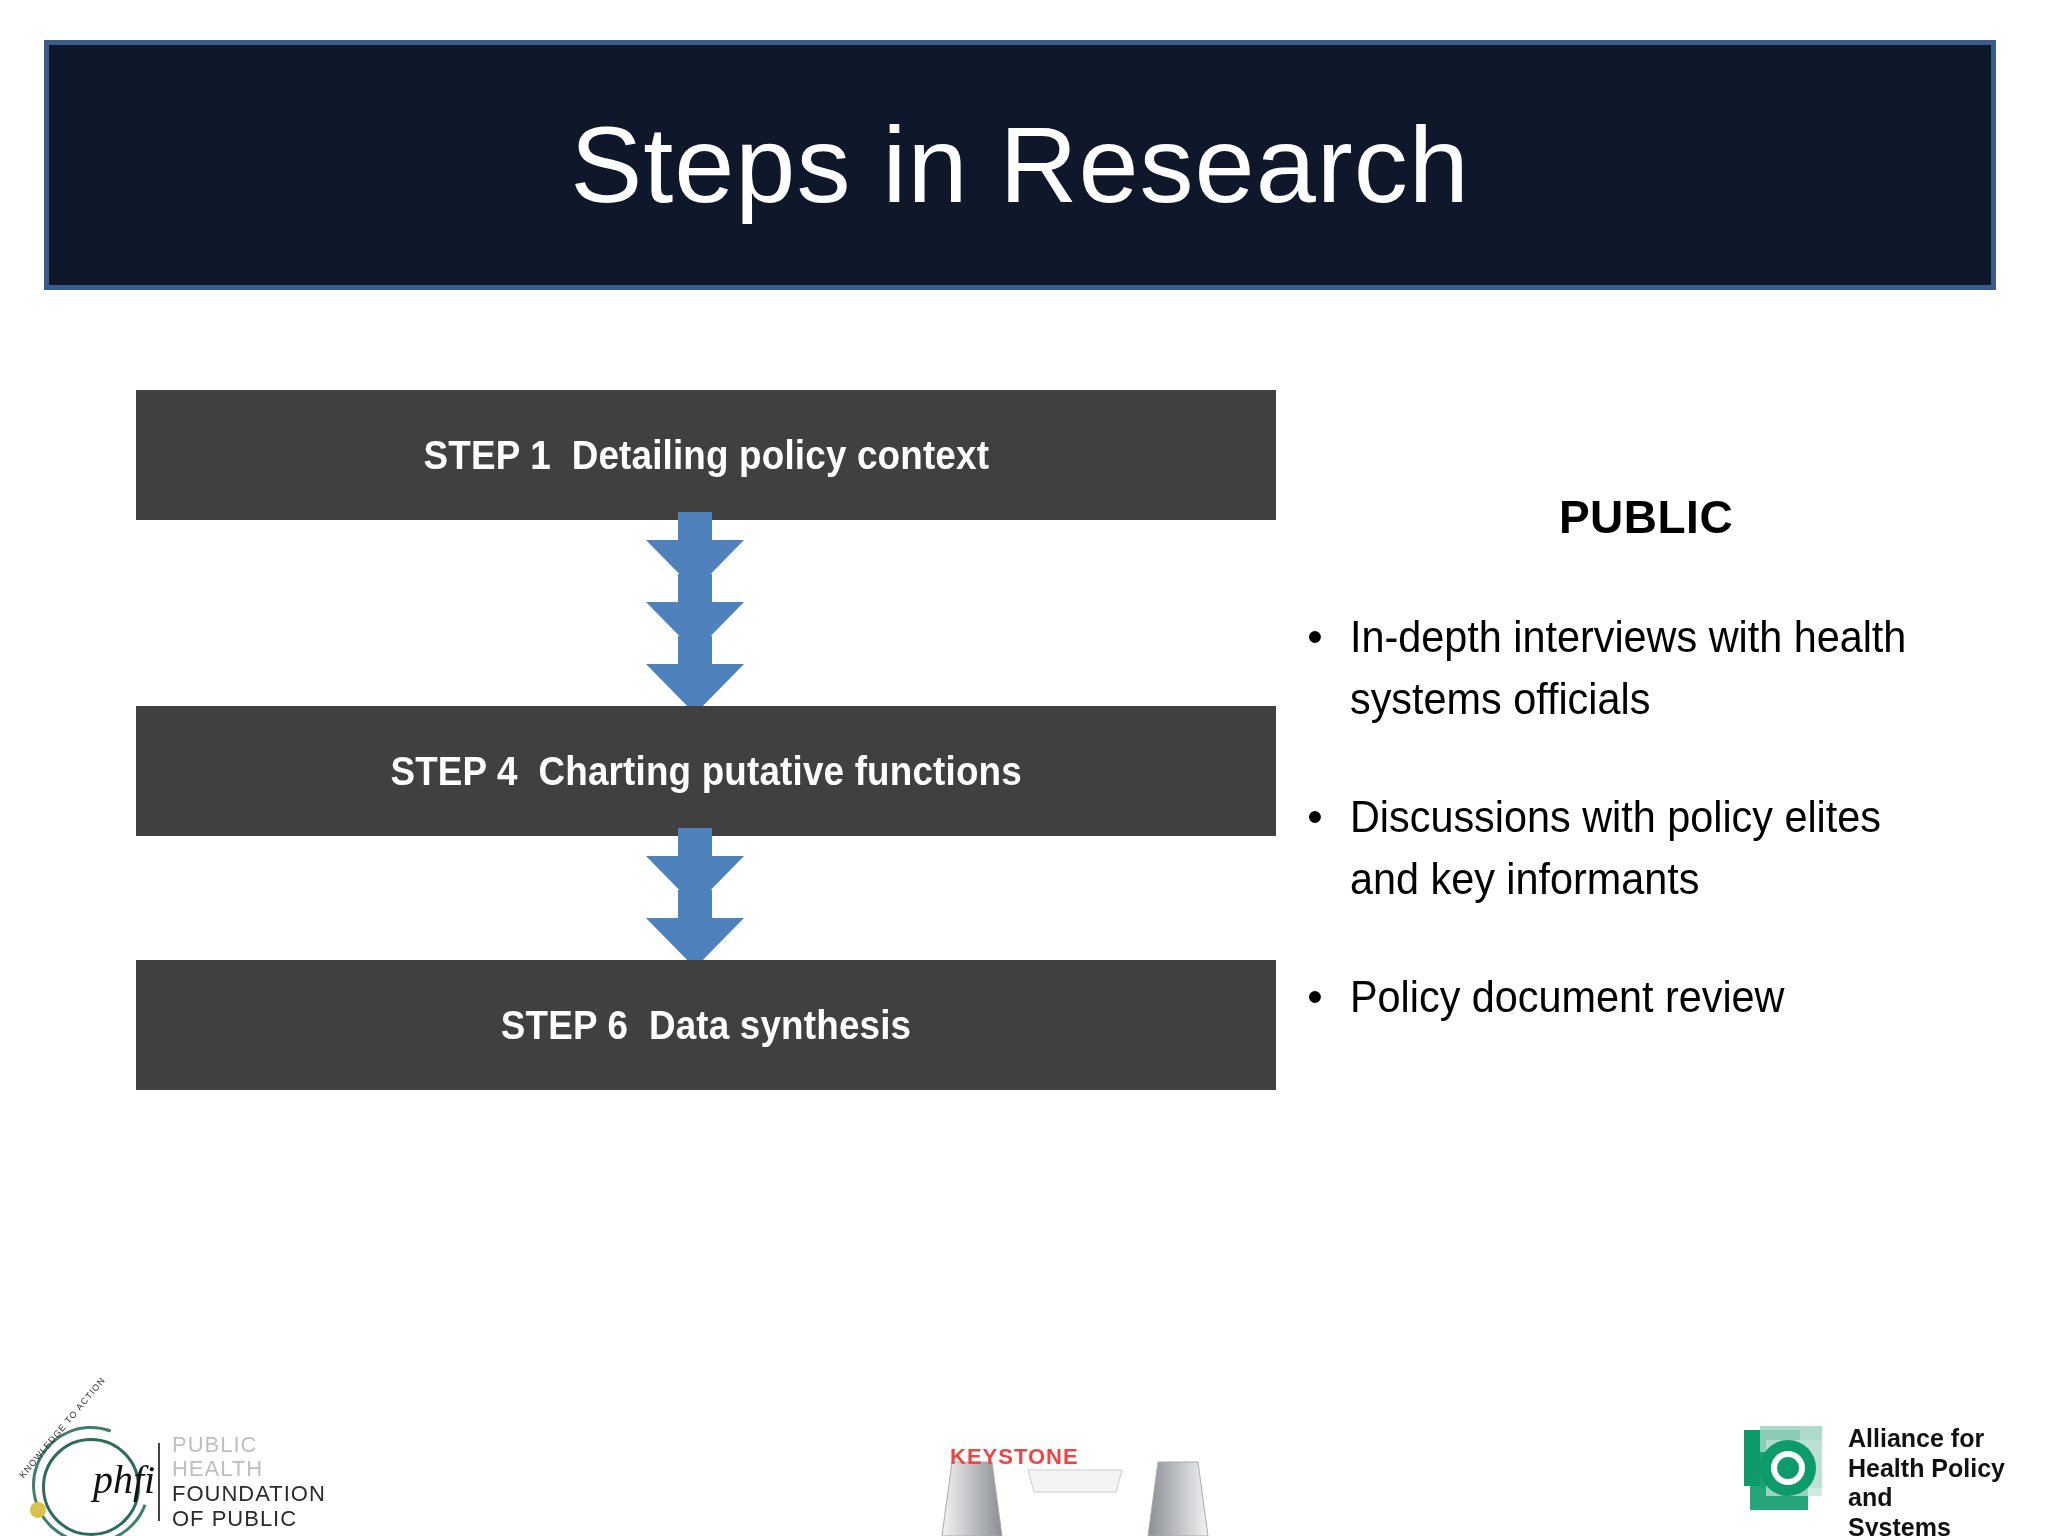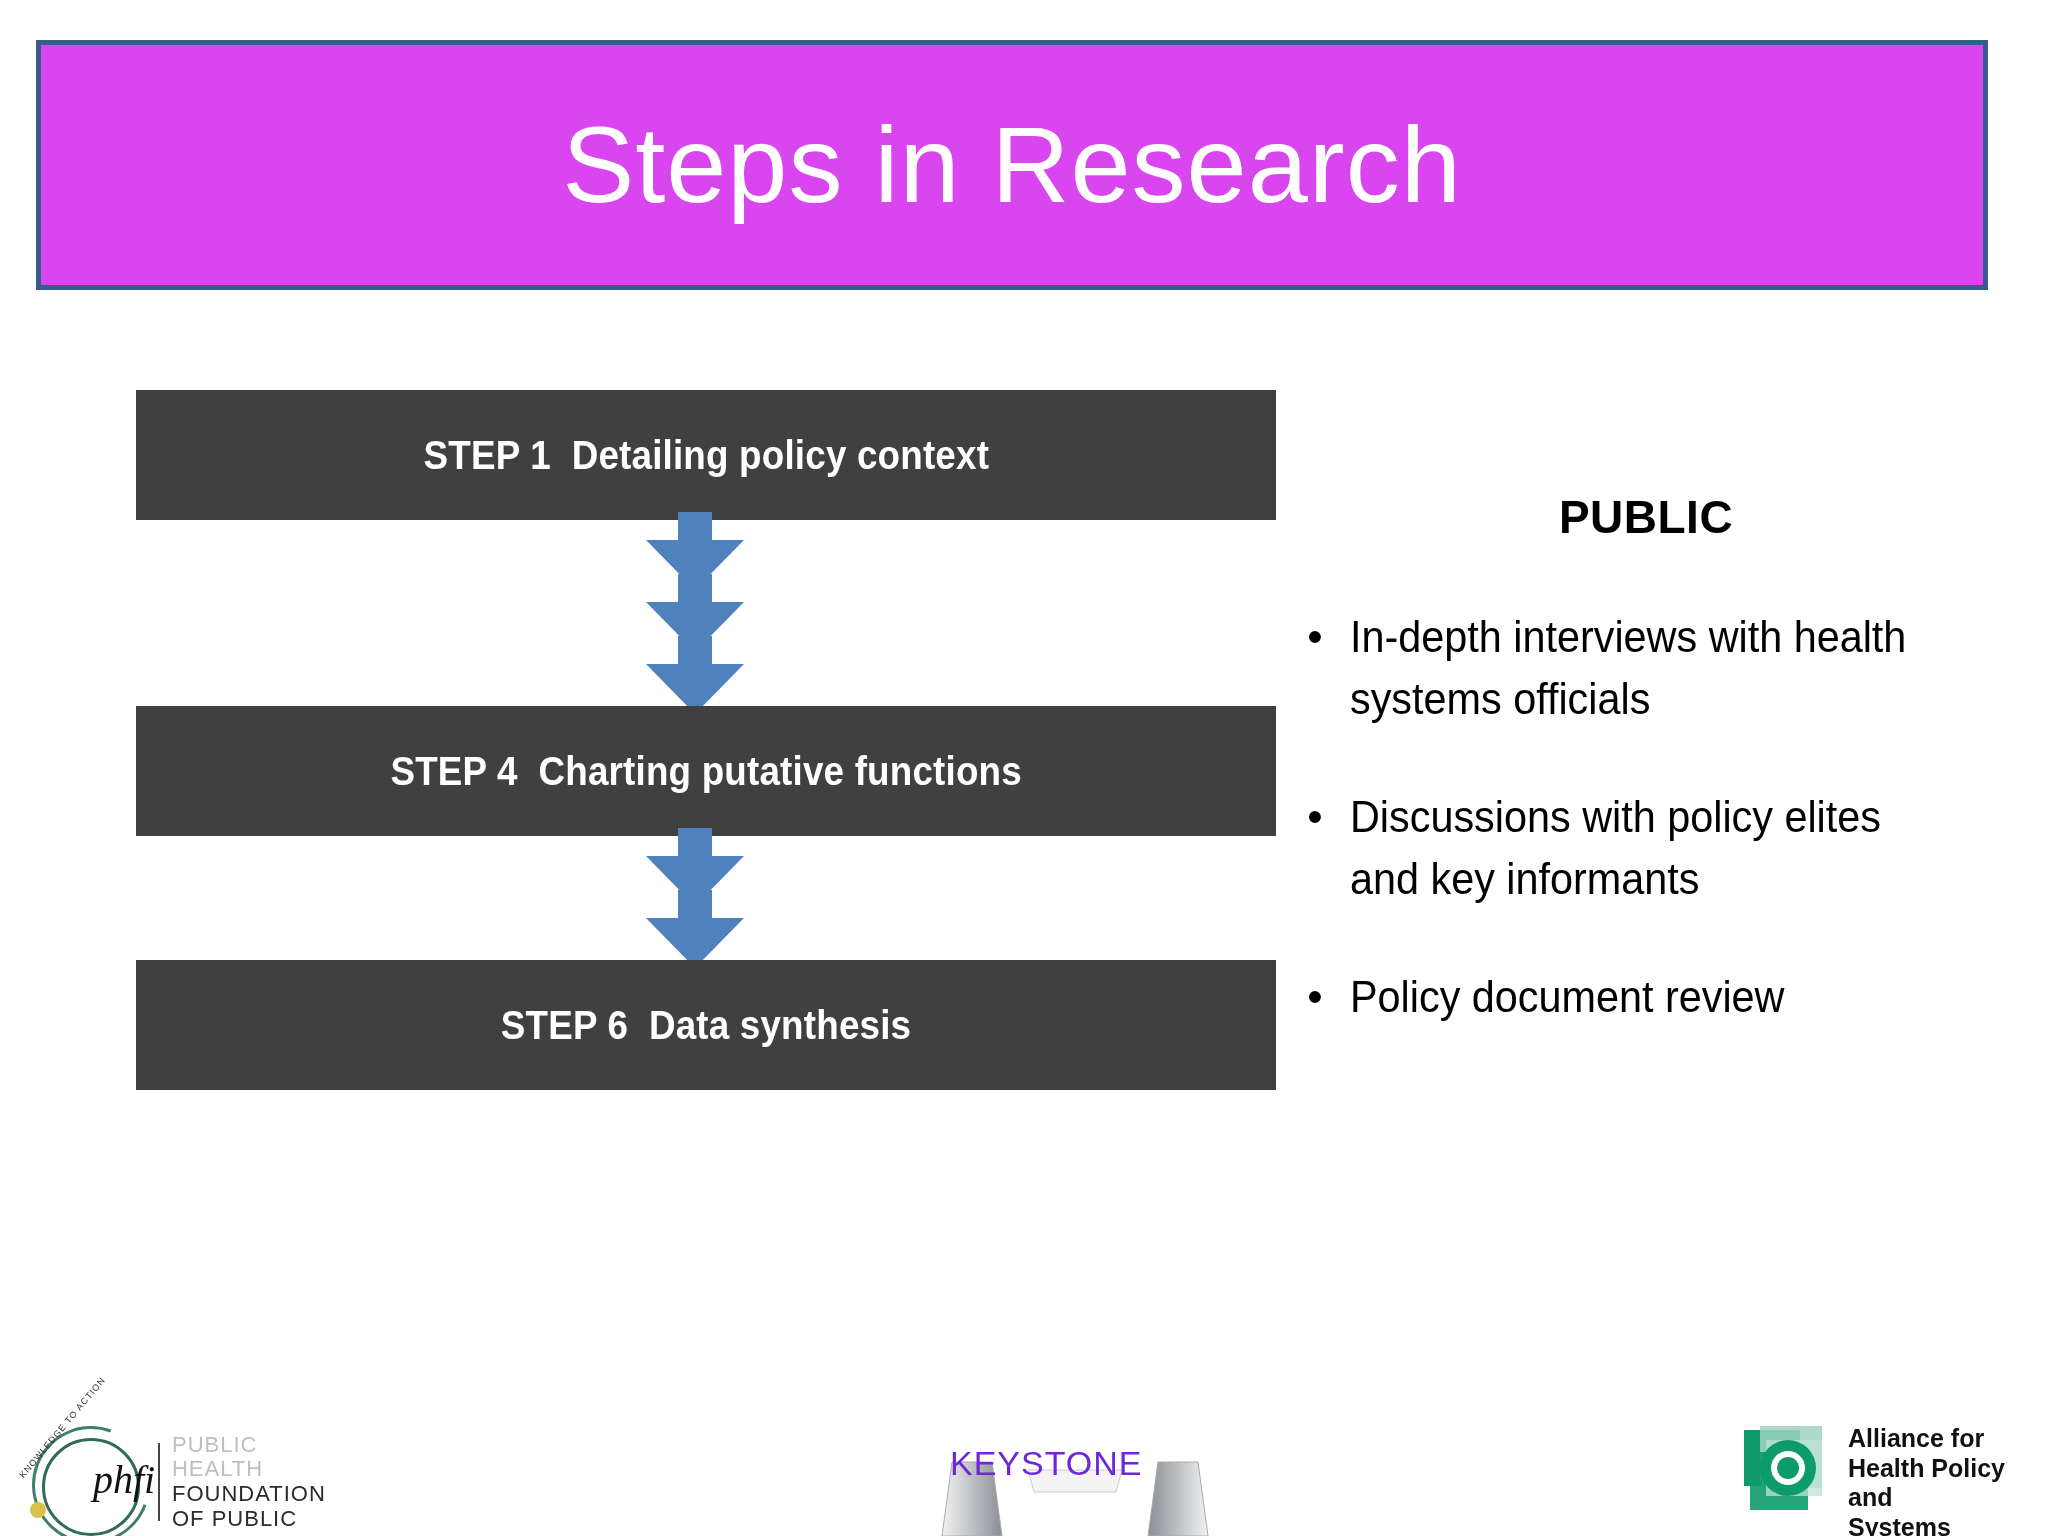--- a/index.html
+++ b/index.html
@@ -11,25 +11,25 @@
     width: 2048px;
     height: 1536px;
     position: relative;
     overflow: hidden;
     font-family: "Liberation Sans", sans-serif;
   }
 
   
   .title-banner {
     position: absolute;
-    left: 36px;
+    left: 44px;
     top: 40px;
     width: 1952px;
     height: 250px;
-    background: #d946ef;
+    background: #0f172a;
     border: 5px solid #385D8A;
     box-sizing: border-box;
     display: flex;
     align-items: center;
     justify-content: center;
   }
   .title-text {
     color: #FFFFFF;
     font-size: 108px;
     font-weight: 400;
@@ -209,23 +209,23 @@
     position: absolute;
     left: 940px;
     top: 1442px;
     width: 270px;
     height: 94px;
   }
   .keystone-word {
     position: absolute;
     left: 10px;
     top: 2px;
-    font-size: 34px;
-    font-weight: normal;
-    color: #6d28d9;
+    font-size: 22px;
+    font-weight: bold;
+    color: #ef4444;
     letter-spacing: 1px;
     font-family: "Liberation Sans", sans-serif;
   }
 
   .logo-alliance {
     position: absolute;
     left: 1740px;
     top: 1424px;
     width: 300px;
     height: 104px;

